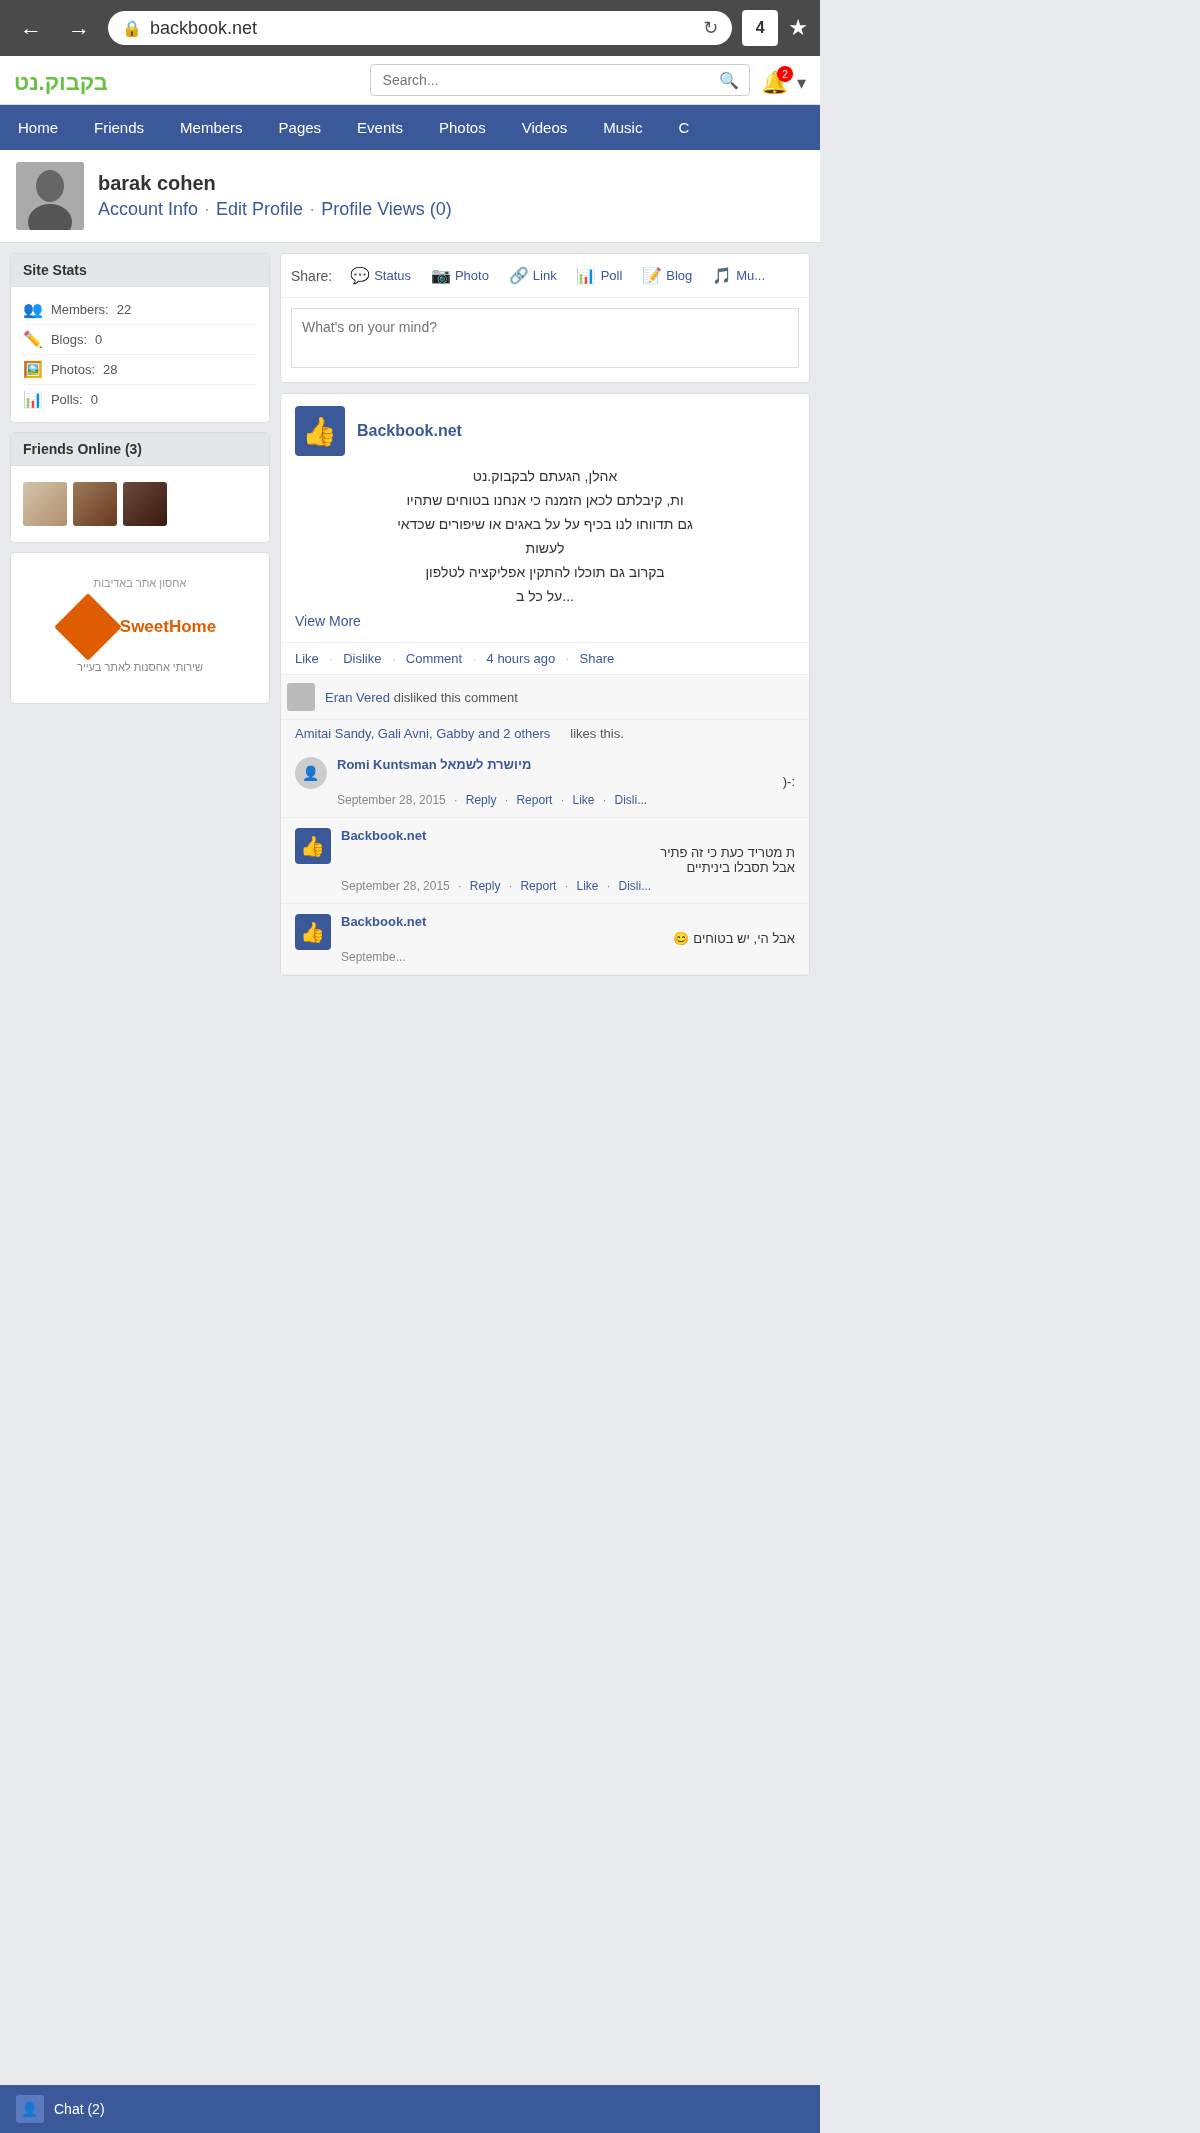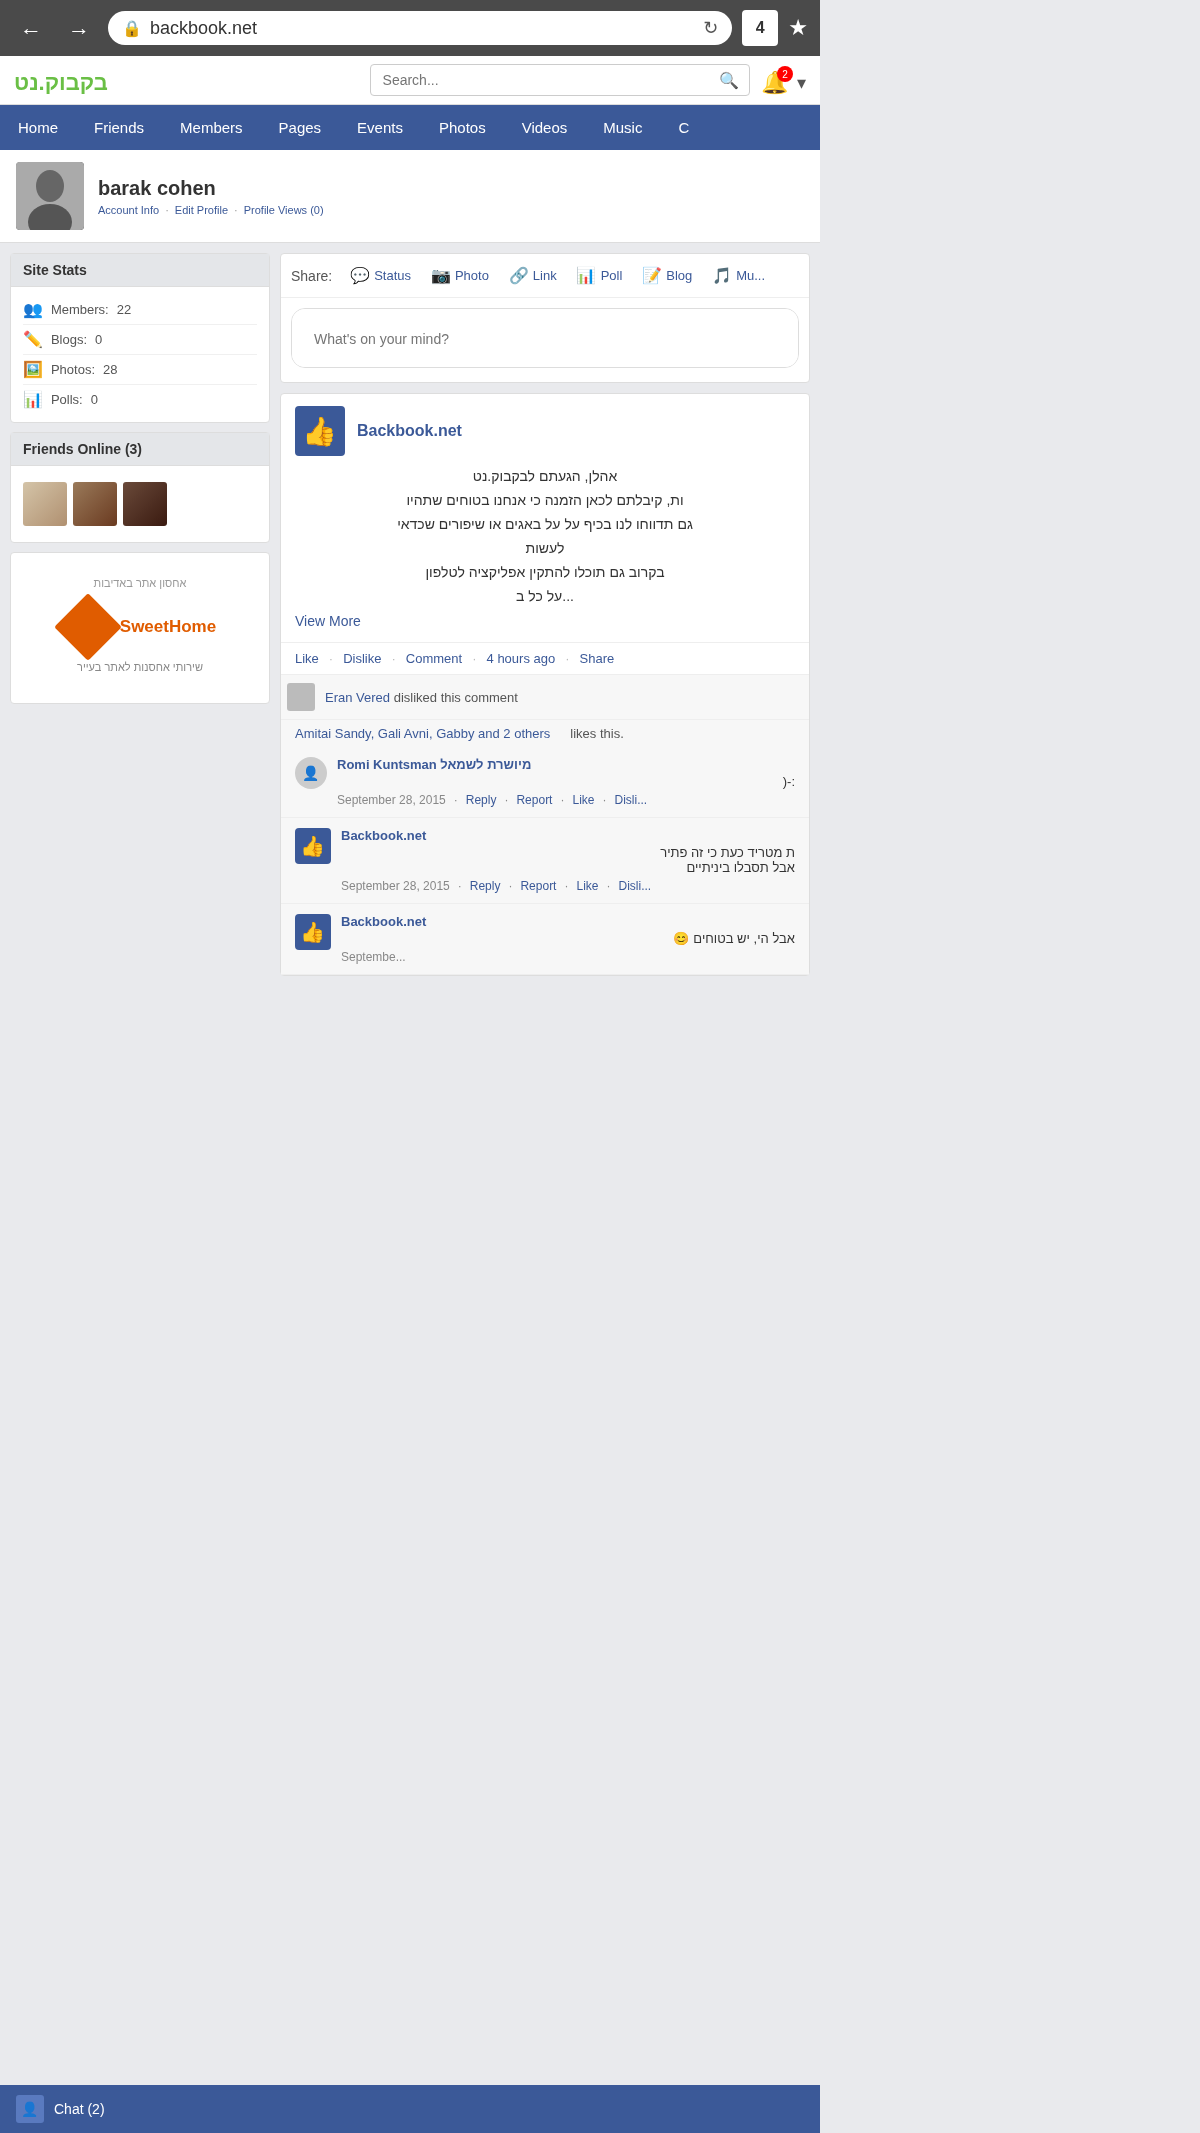--- a/index.html
+++ b/index.html
@@ -148,21 +148,21 @@
     .profile-info { flex: 1; }
     .profile-name {
       font-size: 20px;
       font-weight: bold;
       color: #333;
     }
     .profile-links {
       display: flex;
       gap: 6px;
       margin-top: 4px;
-      font-size: 11px;
+      font-size: 18px;
       color: #3b5998;
       align-items: center;
     }
     .profile-links a { color: #3b5998; text-decoration: none; }
     .profile-links .sep { color: #999; }
 
     
     .main-content {
       display: flex;
       gap: 0;
@@ -253,26 +253,26 @@
       font-size: 13px;
       color: #3b5998;
       cursor: pointer;
       border-radius: 3px;
     }
     .share-tab-icon { font-size: 16px; }
     .share-input-area { padding: 10px; }
     .share-input-area textarea {
       width: 100%;
       border: 1px solid #ddd;
-      padding: 22px;
+      padding: 10px;
       font-size: 14px;
       color: #999;
       resize: none;
       height: 60px;
-      border-radius: 14px;
+      border-radius: 0;
       font-family: Arial, sans-serif;
     }
 
     
     .post-card {
       background: white;
       border: 1px solid #ddd;
       border-radius: 4px;
       margin-bottom: 10px;
     }

